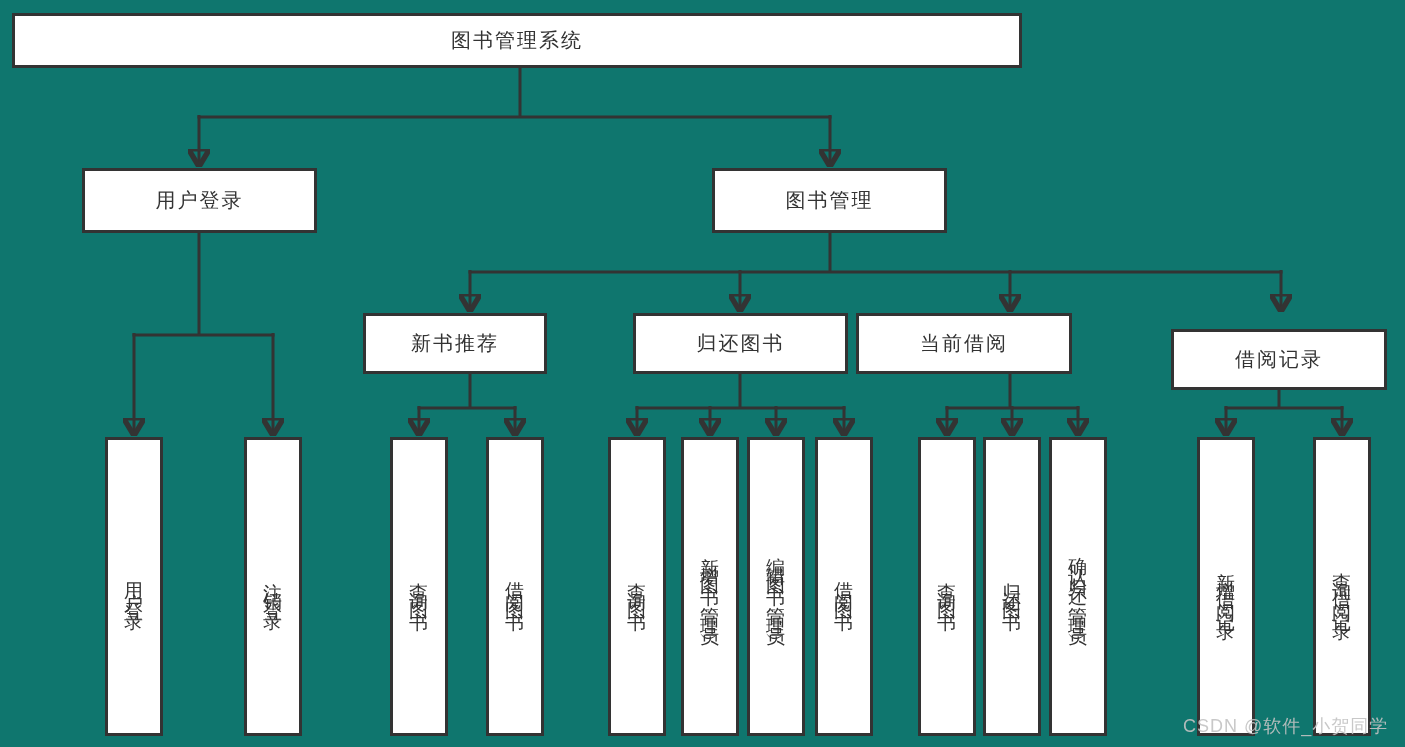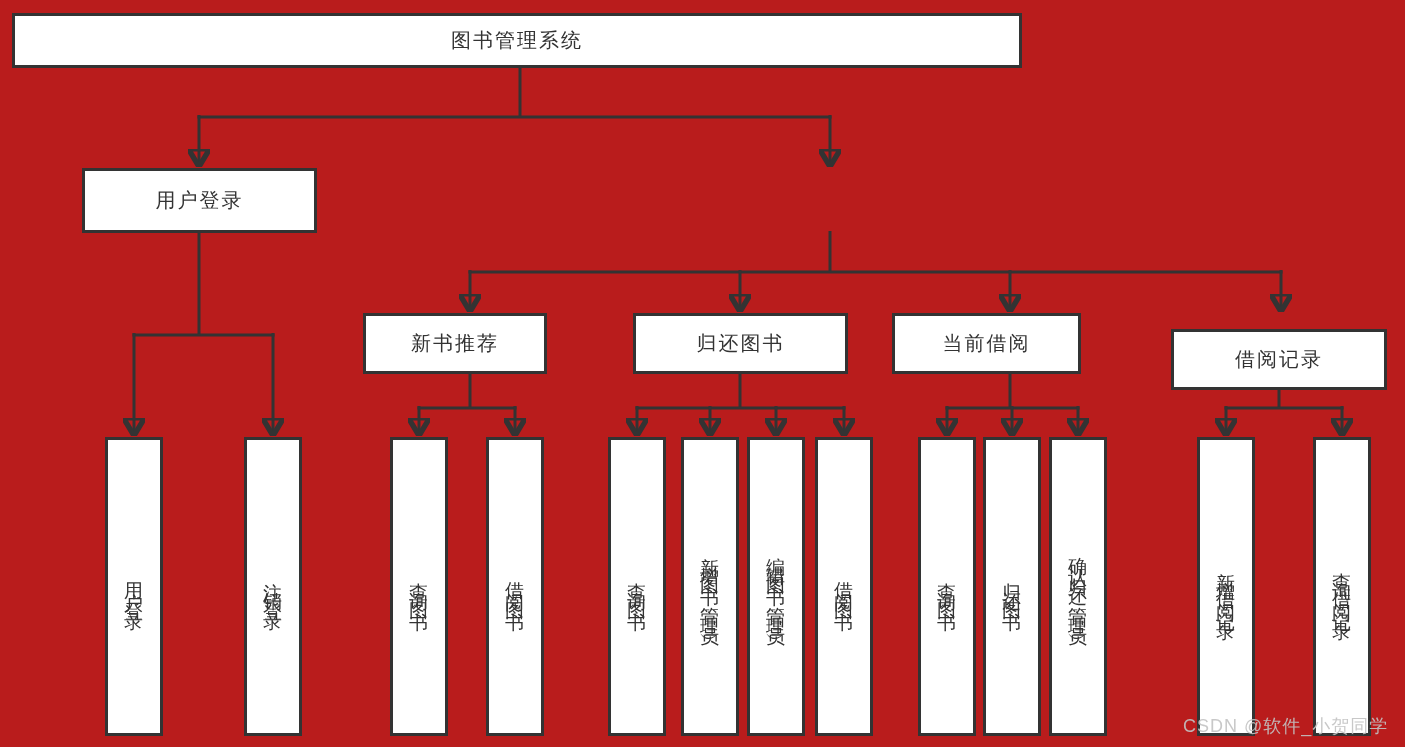--- a/index.html
+++ b/index.html
@@ -1,20 +1,20 @@
 <!DOCTYPE html>
 <html><head>
 <meta charset="utf-8">
 <style>
   html, body { margin: 0; padding: 0; background: #ffffff; }
   .stage {
     position: relative;
     width: 1405px;
     height: 747px;
-    background: #b91c1c;
+    background: #0f766e;
     font-family: "Liberation Sans", sans-serif;
     overflow: hidden;
   }
   .connectors {
     position: absolute;
     left: 0; top: 0;
     pointer-events: none;
   }
   .connectors path, .connectors line {
     stroke: #333333;
@@ -112,28 +112,31 @@
     <path d="M1342,406 L1342,433" marker-end="url(#arrow)"></path>
   </svg>
 
   <div class="box hbox root-box" style="left:12px;top:13px;width:1010px;height:55px">
     <span>图书管理系统</span>
   </div>
 
   <div class="box hbox" style="left:82px;top:168px;width:235px;height:65px">
     <span>用户登录</span>
   </div>
+  <div class="box hbox" style="left:712px;top:168px;width:235px;height:65px">
+    <span>图书管理</span>
+  </div>
 
   <div class="box hbox" style="left:363px;top:313px;width:184px;height:61px">
     <span>新书推荐</span>
   </div>
   <div class="box hbox" style="left:633px;top:313px;width:215px;height:61px">
     <span>归还图书</span>
   </div>
-  <div class="box hbox" style="left:892px;top:313px;width:189px;height:61px">
+  <div class="box hbox" style="left:856px;top:313px;width:216px;height:61px">
     <span>当前借阅</span>
   </div>
   <div class="box hbox" style="left:1171px;top:329px;width:216px;height:61px">
     <span>借阅记录</span>
   </div>
 
   <div class="box vbox" style="left:105px;top:437px;width:58px;height:299px">
     <span>用户登录</span>
   </div>
   <div class="box vbox" style="left:244px;top:437px;width:58px;height:299px">

